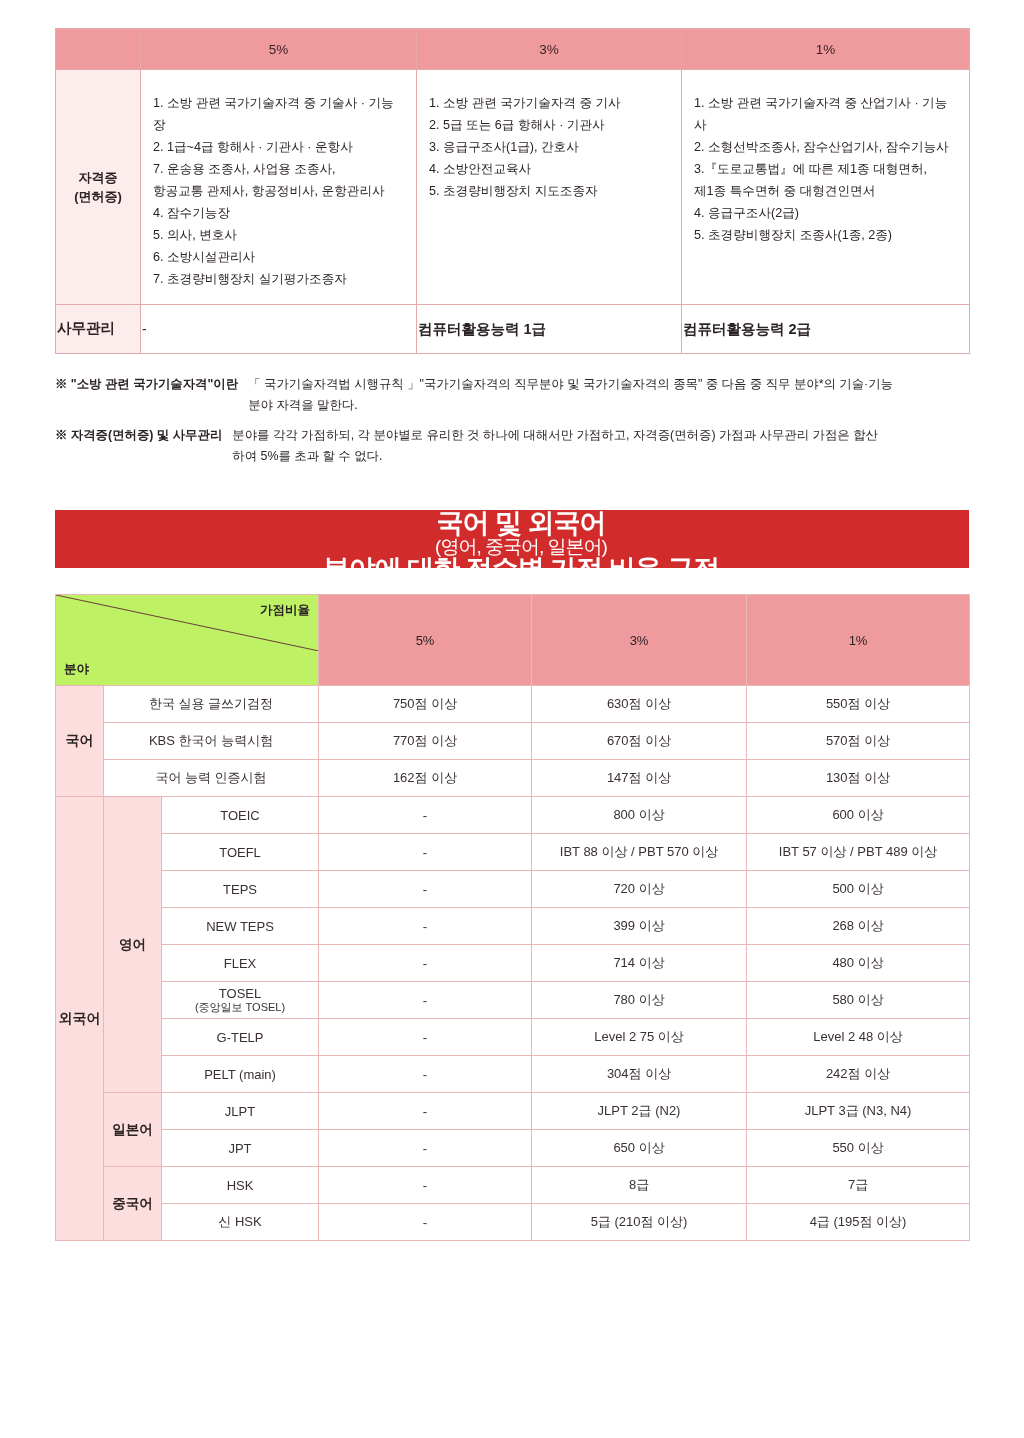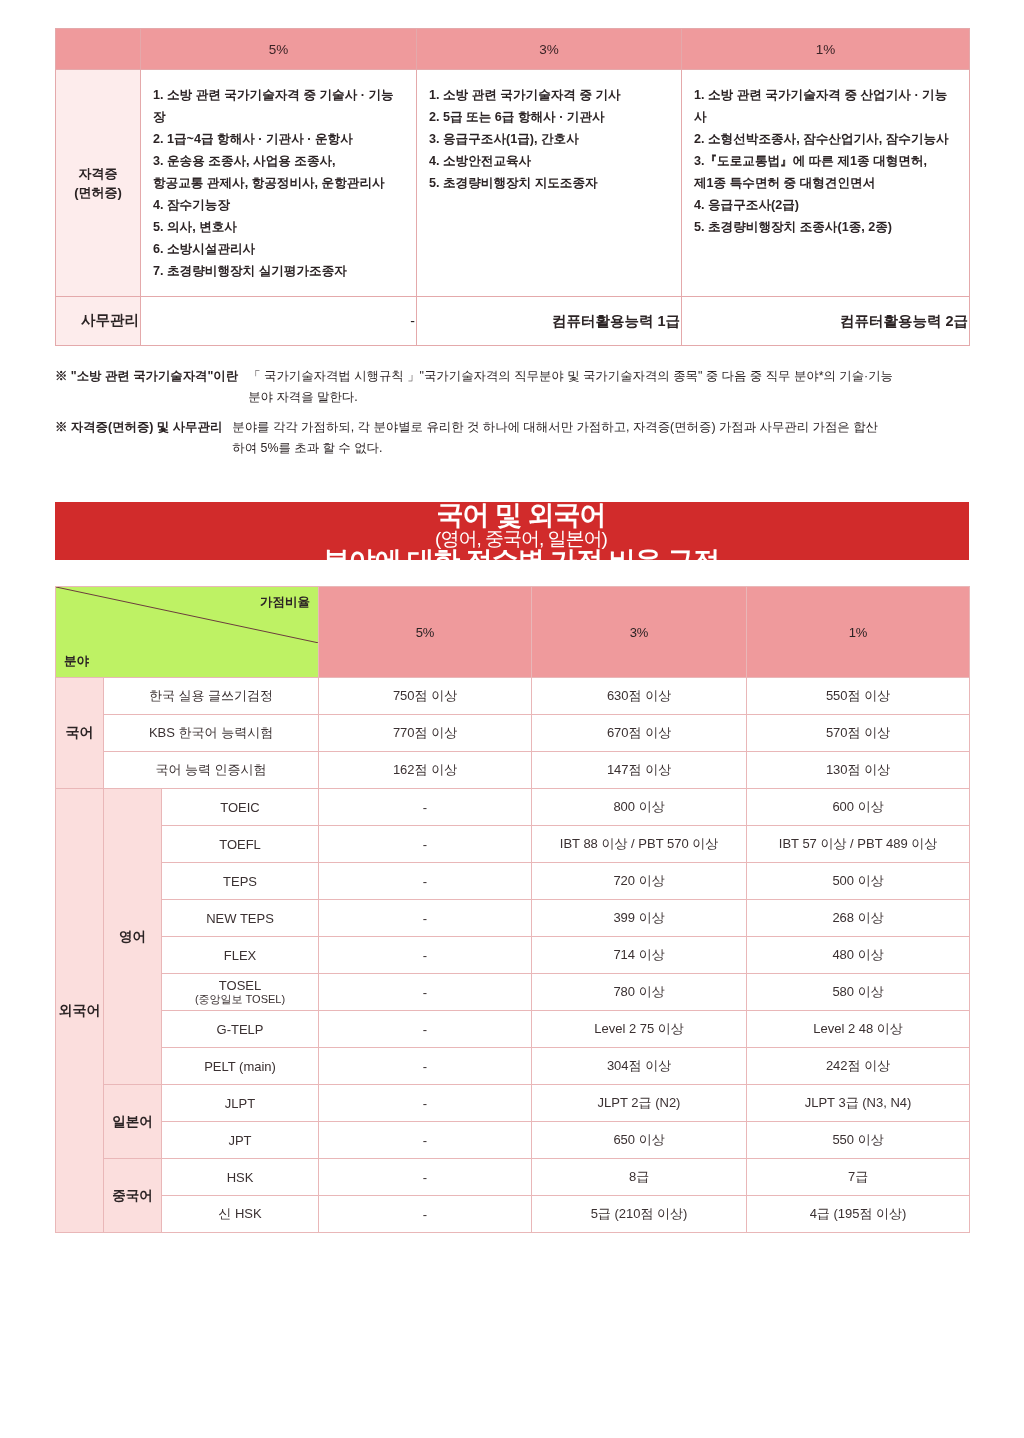--- a/index.html
+++ b/index.html
@@ -76,37 +76,36 @@
     background: #fdecec;
     text-align: center;
     font-size: 13px;
     font-weight: bold;
     color: #2b2324;
     line-height: 1.5;
     width: 85px;
   }
   .t1 td.cell {
     vertical-align: top;
-    padding: 14px 12px 14px 12px;
+    padding: 22px 12px 14px 12px;
     font-size: 12.6px;
     line-height: 1.75;
     color: #2b2324;
-    font-weight: bold;
   }
   .t1 td.cell ol {
     margin: 0;
     padding: 0;
     list-style: none;
   }
   .t1 td.cell ol li {
     white-space: pre-line;
   }
   .t1 tr.office td {
     height: 46px;
-    text-align: right;
+    text-align: left;
     font-size: 14.5px;
     font-weight: bold;
     color: #2b2324;
   }
   .t1 tr.office td.dash {
     font-weight: normal;
     font-size: 14px;
   }
 
   
@@ -224,21 +223,21 @@
       </tr>
     </thead>
     <tbody>
       <tr>
         <td class="rowlabel"><span id="cert-label" style="white-space:pre-line">자격증
 (면허증)</span></td>
         <td class="cell">
           <ol id="cert5">
               <li>1.  소방 관련 국가기술자격 중 기술사 · 기능장</li>
               <li>2.  1급~4급 항해사 · 기관사 · 운항사</li>
-              <li>3.  운송용 조종사, 사업용 조종사,
+              <li>7.  운송용 조종사, 사업용 조종사,
       항공교통 관제사, 항공정비사, 운항관리사</li>
               <li>4.  잠수기능장</li>
               <li>5.  의사, 변호사</li>
               <li>6.  소방시설관리사</li>
               <li>7. 초경량비행장치 실기평가조종자</li>
             </ol>
         </td>
         <td class="cell">
           <ol id="cert3">
               <li>1. 소방 관련 국가기술자격 중 기사</li>

